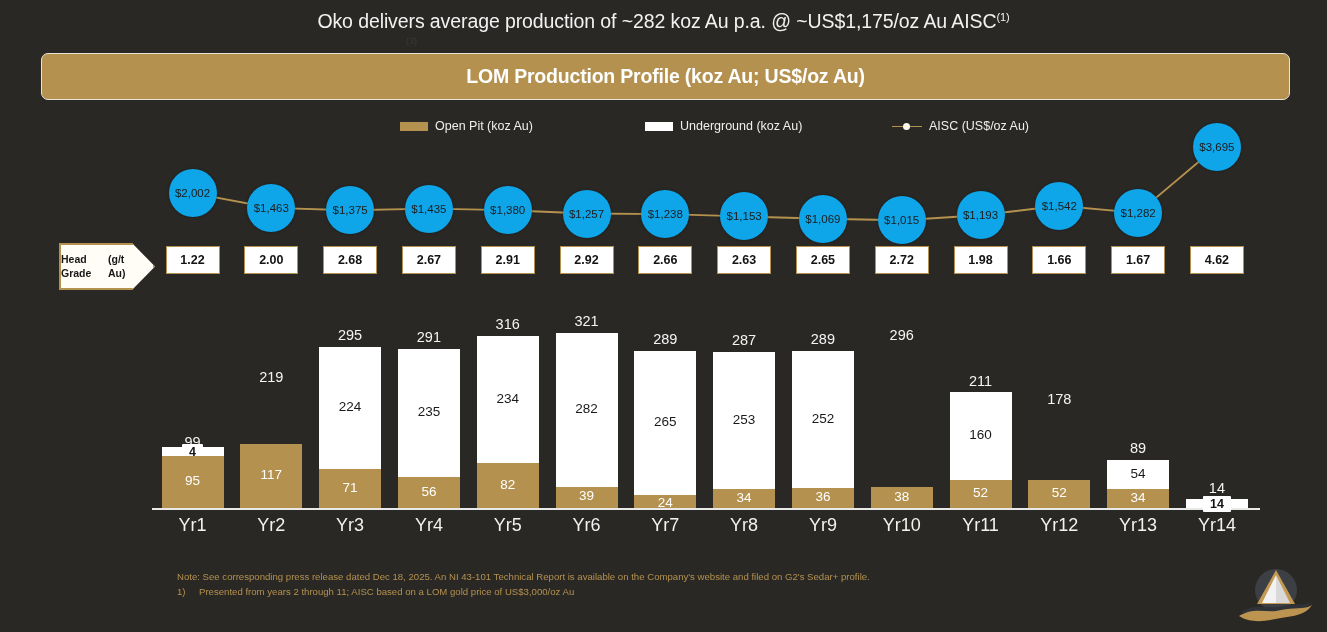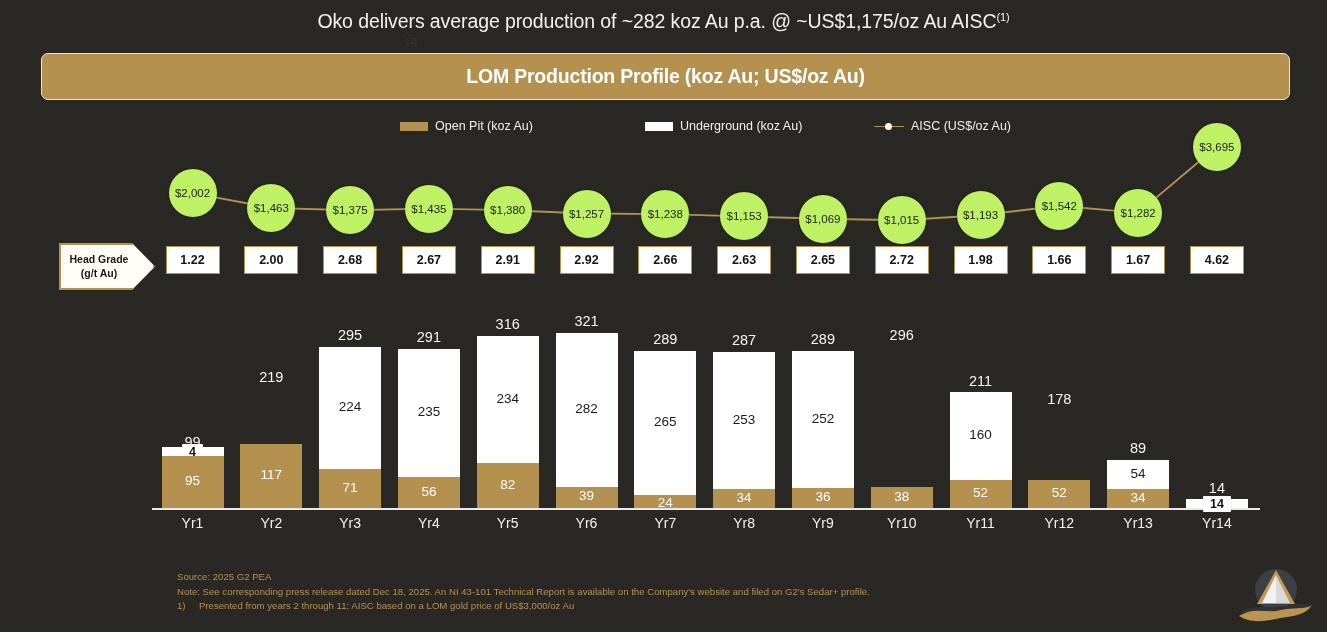--- a/index.html
+++ b/index.html
@@ -56,35 +56,35 @@
   }
 
   
   .aisc-layer { position: absolute; left: 0; top: 140px; width: 1327px; height: 95px; }
   .aisc-svg { position: absolute; left: 0; top: 0; }
   .bubble {
     position: absolute;
     width: 48px; height: 48px;
     margin-left: -24px; margin-top: -24px;
     border-radius: 50%;
-    background: #bef264;
+    background: #0ea5e9;
     display: flex; align-items: center; justify-content: center;
     color: #1d1d1d; font-size: 11.5px; font-weight: 400;
     box-shadow: 0 0 3px rgba(0,0,0,0.35);
   }
 
   
   .hg-row { position: absolute; left: 0; top: 246px; width: 1327px; height: 42px; }
   .hg-tag {
     position: absolute; left: 59px; top: -3px;
     width: 96px; height: 47px;
     background: #fffdf6;
     border: 2px solid #b4914f;
     clip-path: polygon(0 0, 76% 0, 100% 50%, 76% 100%, 0 100%);
-    display: flex; flex-direction: column; align-items: center; justify-content: center;
+    display: flex; align-items: center; justify-content: center;
     padding-right: 16px;
   }
   .hg-tag span { color: #171717; font-size: 10.5px; font-weight: bold; line-height: 1.25; }
   .hg-cell {
     position: absolute; top: 0;
     width: 54px; height: 28px;
     margin-left: -27px;
     background: #ffffff;
     border: 1.7px solid #b4914f;
     display: flex; align-items: center; justify-content: center;
@@ -110,21 +110,21 @@
     position: absolute; left: 0; width: 100%; text-align: center;
     color: #f4f4f4; font-size: 14.5px;
   }
   .tiny-box {
     background: #ffffff; color: #141414; font-weight: bold;
     padding: 1px 7px; border-radius: 1px; font-size: 12.5px;
     display: inline-block;
   }
   .xtick {
     position: absolute; top: 215px; margin-left: -40px; width: 80px;
-    text-align: center; color: #f2f2f2; font-size: 14px;
+    text-align: center; color: #f2f2f2; font-size: 18px;
   }
 
   
   .footnotes { position: absolute; left: 177px; top: 570px; width: 1000px; }
   .footnotes div { color: #b4914f; font-size: 9.6px; line-height: 1.52; }
   .fn-num { display: inline-block; width: 22px; }
 
   
   .logo { position: absolute; right: 12px; bottom: 8px; width: 80px; height: 62px; }
 </style>
@@ -144,21 +144,21 @@
 
   <div class="legend" id="legend">
       <div class="legend-item" style="left: 400px;">
         <span class="sw-bar sw-openpit"></span>
         <span class="lbl">Open Pit (koz Au)</span>
       </div>
       <div class="legend-item" style="left: 645px;">
         <span class="sw-bar sw-ug"></span>
         <span class="lbl">Underground (koz Au)</span>
       </div>
-      <div class="legend-item" style="left: 874px;">
+      <div class="legend-item" style="left: 892px;">
         <span class="sw-line"></span>
         <span class="lbl">AISC (US$/oz Au)</span>
       </div>
     </div>
 
   <div class="aisc-layer" id="aisc-layer">
       <svg class="aisc-svg" width="1327" height="95">
         <polyline points="192.5,53.07 271.3,67.8925 350.1,70.3125 428.9,68.6625 507.7,70.175 586.5,73.5575 665.3,74.08 744.1,76.4175 822.9,78.7275 901.6999999999999,80.2125 980.5,75.3175 1059.3,65.72 1138.1,72.87 1216.8999999999999,6.512500000000003" fill="none" stroke="#b4914f" stroke-width="1.9"></polyline>
       </svg>
       <div class="bubble" style="left: 192.5px; top: 53.07px;">
@@ -380,21 +380,20 @@
       <div class="bar-group" style="left: 1185.9px; width: 62px;">
         <div class="total-label" style="bottom: 11.63px;">14</div>
         <div class="seg-ug" style="height: 9px;">
           <div class="seg-label" style="top: -3px;"><span class="tiny-box">14</span></div>
         </div>
       </div>
       <div class="xtick" style="left: 1216.9px;">Yr14</div>
     </div>
 
   <div class="footnotes">
-    <div>Source: 2025 G2 PEA</div>
     <div>Note: See corresponding press release dated Dec 18, 2025. An NI 43-101 Technical Report is available on the Company's website and filed on G2's Sedar+ profile.</div>
     <div><span class="fn-num">1)</span><span>Presented from years 2 through 11; AISC based on a LOM gold price of US$3,000/oz Au</span></div>
   </div>
 
   <div class="logo">
     <svg viewBox="0 0 80 62" width="80" height="62">
       <circle cx="41" cy="28" r="21" fill="#3c3f44"></circle>
       <path d="M41 8 L60 42 L22 42 Z" fill="#c49a52"></path>
       <path d="M41 13 L55 41 L41 41 Z" fill="#d9d9d9"></path>
       <path d="M41 13 L27 41 L41 41 Z" fill="#f2f2f2"></path>

